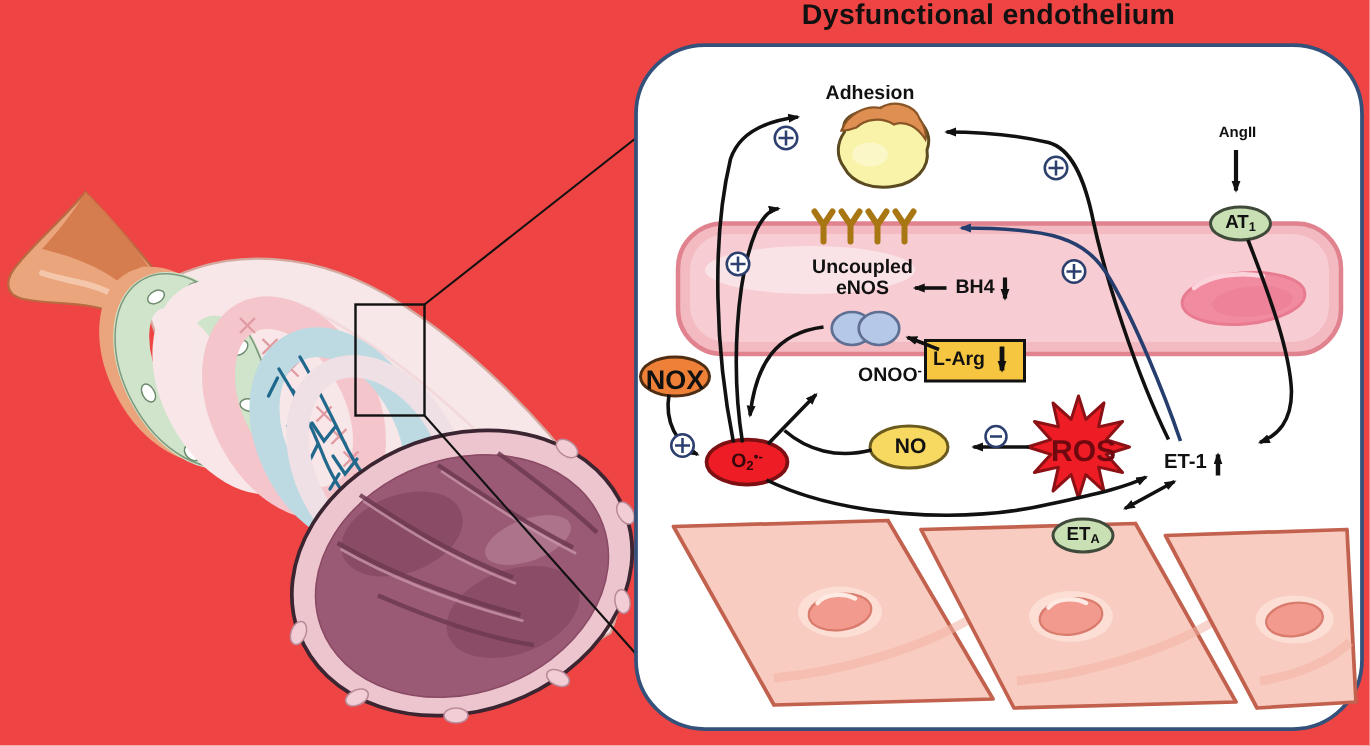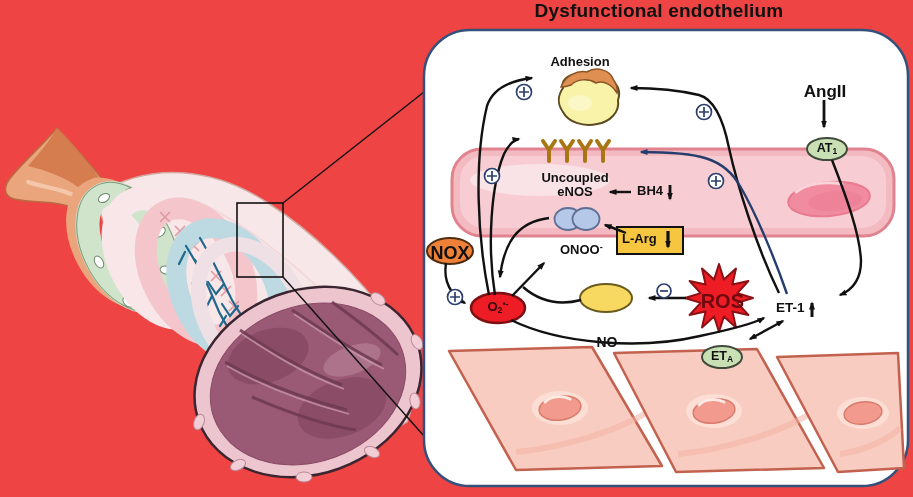--- a/index.html
+++ b/index.html
@@ -229,37 +229,37 @@
 
   <div class="lbl ctr" style="left:530px;top:171px;width:90px;font-size:13px;">
     <span>Uncoupled</span><br>
     <span>eNOS</span>
   </div>
 
   <div class="lbl" style="left:637px;top:184px;font-size:13px;">BH4</div>
 
   <div class="lbl" style="left:622px;top:232px;font-size:13px;">L-Arg</div>
 
-  <div class="lbl" style="left:560px;top:243px;font-size:13px;">
+  <div class="lbl" style="left:572px;top:243px;font-size:13px;">
     <span>ONOO</span><span class="sp">-</span>
   </div>
 
   <div class="lbl ctr" style="left:428px;top:244px;width:44px;font-size:18px;">NOX</div>
 
   <div class="lbl ctr" style="left:470px;top:300px;width:56px;font-size:13px;color:#35060a;text-align:center;">
     <span>O</span><span class="sb">2</span><span class="sp">•-</span>
   </div>
 
-  <div class="lbl ctr" style="left:581px;top:290px;width:52px;font-size:14px;margin-top:45px;">NO</div>
+  <div class="lbl ctr" style="left:581px;top:290px;width:52px;font-size:14px;">NO</div>
 
   <div class="lbl ctr" style="left:694px;top:290px;width:50px;font-size:20px;color:#70090f;text-align:right;">ROS</div>
 
   <div class="lbl" style="left:776px;top:301px;font-size:13.5px;">ET-1</div>
 
-  <div class="lbl ctr" style="left:803px;top:83px;width:44px;font-size:17px;">AngII</div>
+  <div class="lbl ctr" style="left:803px;top:83px;width:44px;font-size:10px;">AngII</div>
 
   <div class="lbl ctr" style="left:805px;top:142px;width:44px;font-size:12.5px;">
     <span>AT</span><span class="sb">1</span>
   </div>
 
   <div class="lbl ctr" style="left:700px;top:350px;width:44px;font-size:12.5px;">
     <span>ET</span><span class="sb">A</span>
   </div>
 
 </div>

